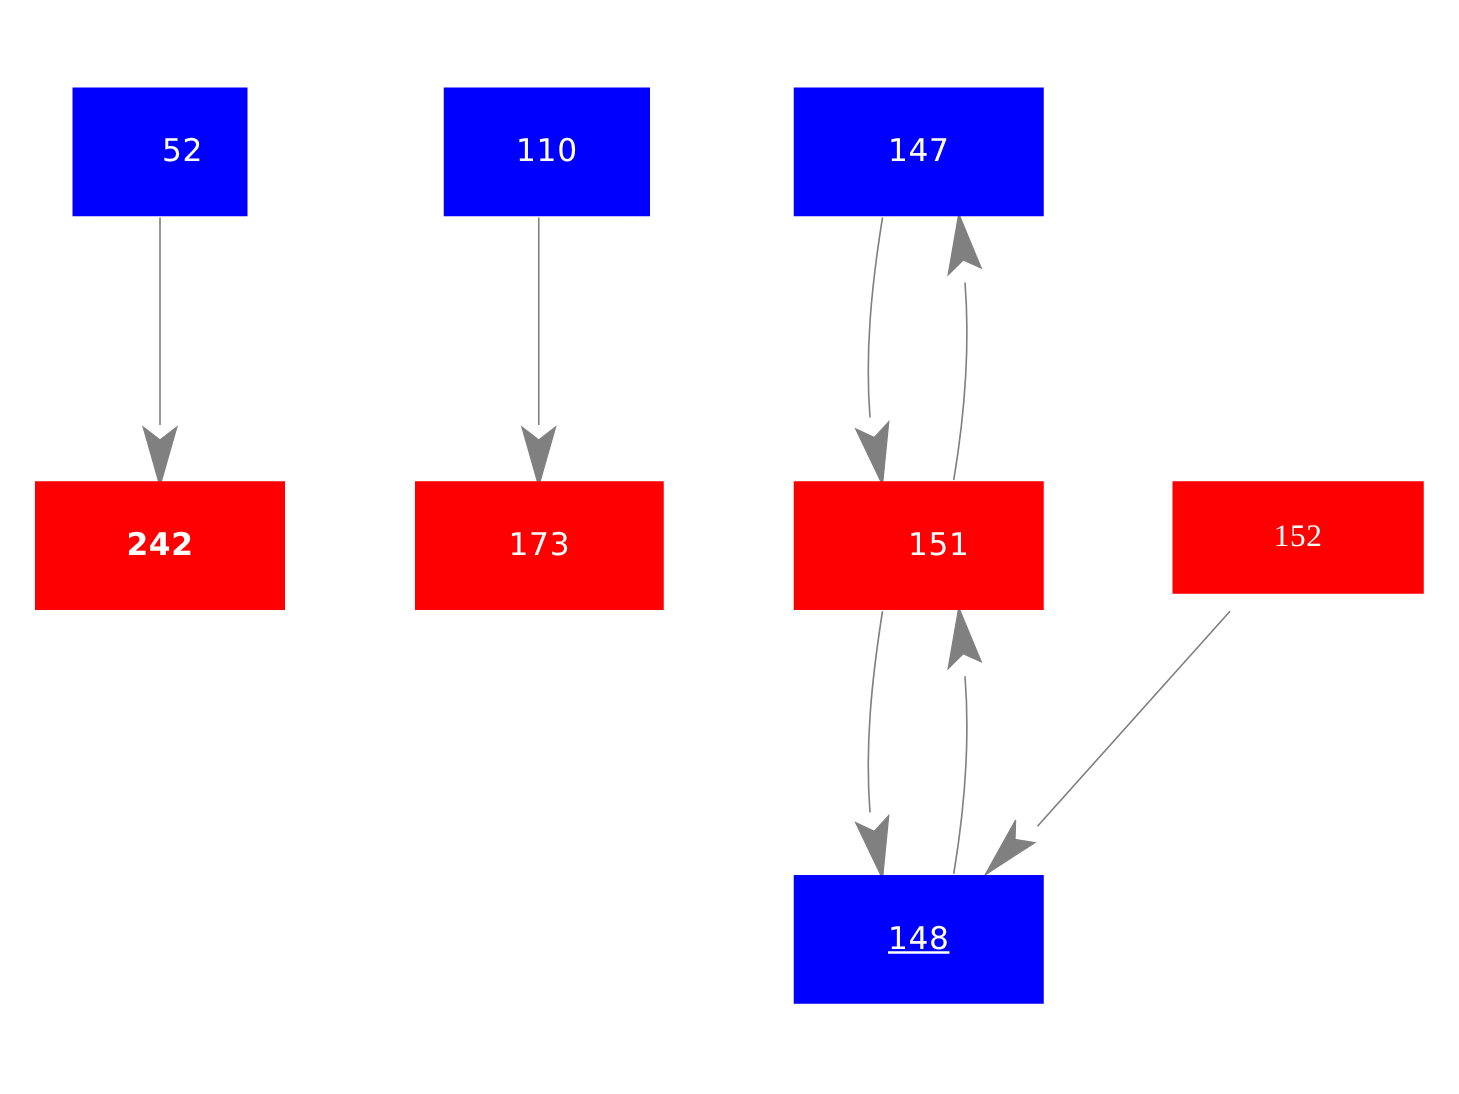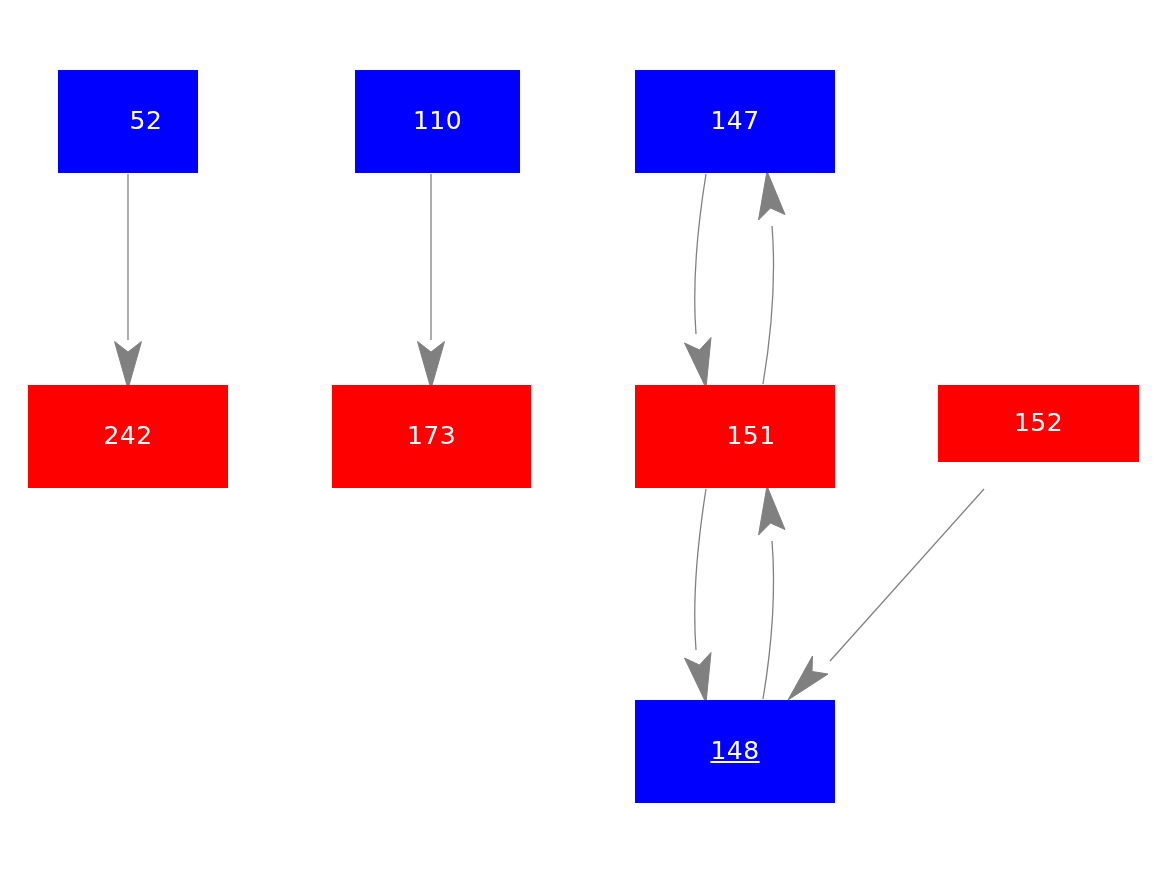--- a/index.html
+++ b/index.html
@@ -90,30 +90,30 @@
   <div id="node-container">
       <div class="node" style="left: 58px; top: 70px; width: 140px; height: 103px; background: rgb(0, 0, 255); color: rgb(255, 255, 255); padding-left: 36px;">
         <span class="node-label">52</span>
       </div>
       <div class="node" style="left: 332px; top: 70px; width: 165px; height: 103px; background: rgb(0, 0, 255); color: rgb(255, 255, 255); margin-left: 23px;">
         <span class="node-label">110</span>
       </div>
       <div class="node" style="left: 635px; top: 70px; width: 200px; height: 103px; background: rgb(0, 0, 255); color: rgb(255, 255, 255); text-align: center;">
         <span class="node-label">147</span>
       </div>
-      <div class="node" style="left: 28px; top: 385px; width: 200px; height: 103px; background: rgb(255, 0, 0); color: rgb(255, 255, 255);">
+      <div class="node" style="left: 28px; top: 385px; width: 200px; height: 103px; background: rgb(255, 0, 0); color: rgb(255, 255, 255); font-weight: bold;">
         <span class="node-label">242</span>
       </div>
       <div class="node" style="left: 332px; top: 385px; width: 199px; height: 103px; background: rgb(255, 0, 0); color: rgb(255, 255, 255); align-items: center;">
         <span class="node-label">173</span>
       </div>
       <div class="node" style="left: 635px; top: 385px; width: 200px; height: 103px; background: rgb(255, 0, 0); color: rgb(255, 255, 255); padding-left: 32px;">
         <span class="node-label">151</span>
       </div>
-      <div class="node" style="left: 938px; top: 385px; width: 201px; height: 77px; background: rgb(255, 0, 0); color: rgb(255, 255, 255);">
+      <div class="node" style="left: 938px; top: 385px; width: 201px; height: 90px; background: rgb(255, 0, 0); color: rgb(255, 255, 255); font-family: Liberation Serif, serif;">
         <span class="node-label">152</span>
       </div>
       <div class="node" style="left: 635px; top: 700px; width: 200px; height: 103px; background: rgb(0, 0, 255); color: rgb(255, 255, 255); text-decoration: underline;">
         <span class="node-label">148</span>
       </div>
     </div>
 
 </div>
 
 </body></html>

